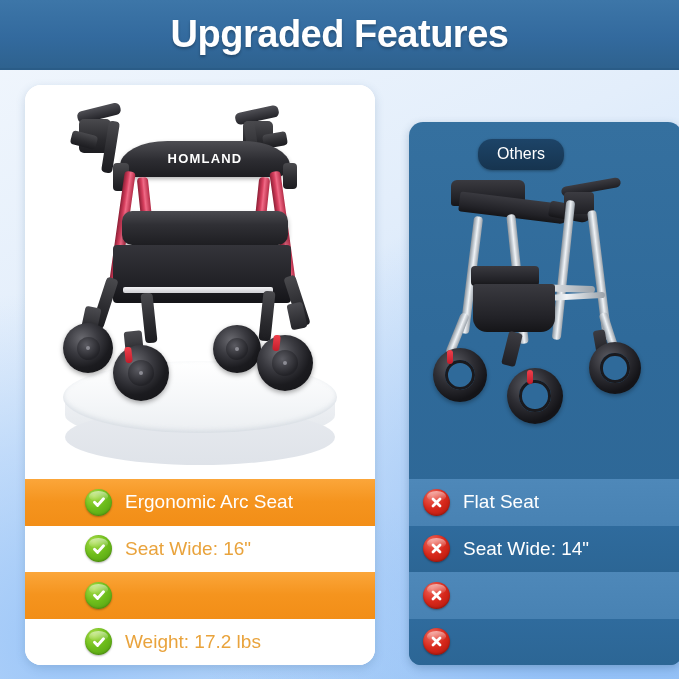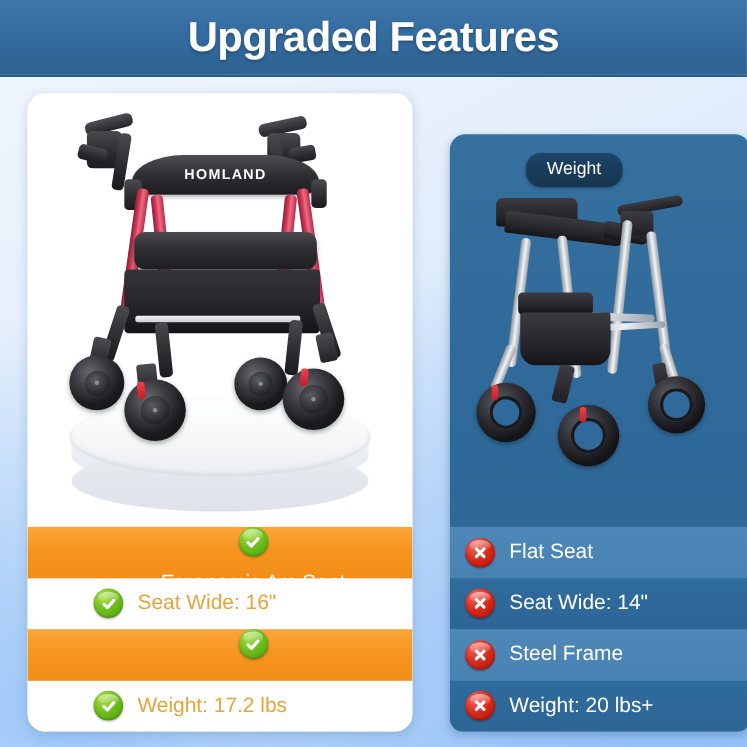--- a/index.html
+++ b/index.html
@@ -32,21 +32,21 @@
     box-shadow:0 1px 3px rgba(0,0,0,.35); z-index:4; }
   
   .main-card { position:absolute; left:25px; top:85px; width:350px; height:580px;
     background:#ffffff; border-radius:16px;
     box-shadow:0 3px 10px rgba(60,100,140,.22); overflow:hidden; z-index:3; }
   .photo-area { position:relative; width:350px; height:394px; background:#fff; overflow:hidden; }
   
   .rows-left { position:absolute; left:0; top:394px; width:350px; }
   .row-l { height:46.5px; display:flex; align-items:center; padding-left:60px; gap:13px; }
   .row-l.orange { background:linear-gradient(180deg,#fba63a 0%,#f5941e 48%,#f28e17 100%);
-    color:#ffffff;flex-direction:column; }
+    color:#ffffff; }
   .row-l.plain { background:#ffffff; color:#e9a33c; }
   .row-l .txt { font-size:19px; }
   .rows-right { position:absolute; left:0; top:357px; width:273px; }
   .row-r { height:46.5px; display:flex; align-items:center; padding-left:14px; gap:13px;
     color:#ffffff; }
   .row-r.light { background:linear-gradient(180deg,#4e88b9 0%,#4882b3 100%); }
   .row-r.dark  { background:linear-gradient(180deg,#2f6b9d 0%,#2c6695 100%); }
   .row-r .txt { font-size:19px; }
   
   .ic { width:27px; height:27px; border-radius:50%; flex:0 0 27px;
@@ -165,34 +165,32 @@
             </svg>
         </span>
         <span class="txt">Seat Wide: 14"</span>
       </div>
       <div class="row-r light">
         <span class="ic cross">
           <svg width="15" height="15" viewBox="0 0 15 15">
               <path d="M4 4 L11 11 M11 4 L4 11" stroke="#fff" stroke-width="2.8" stroke-linecap="round"></path>
             </svg>
         </span>
-        <span class="txt">Steel Frame</span>
       </div>
       <div class="row-r dark">
         <span class="ic cross">
           <svg width="15" height="15" viewBox="0 0 15 15">
               <path d="M4 4 L11 11 M11 4 L4 11" stroke="#fff" stroke-width="2.8" stroke-linecap="round"></path>
             </svg>
         </span>
-        <span class="txt">Weight: 20 lbs+</span>
       </div>
     </div>
   </div>
 
-  <div class="others-badge" style="left:478px; top:139px;">Weight</div>
+  <div class="others-badge" style="left:478px; top:139px;">Others</div>
 
   <div class="main-card">
 
     <div class="photo-area">
       <div class="pedestal">
         <div class="ped-side"></div>
           <div class="ped-bot"></div>
           <div class="ped-top"></div>
       </div>
 

